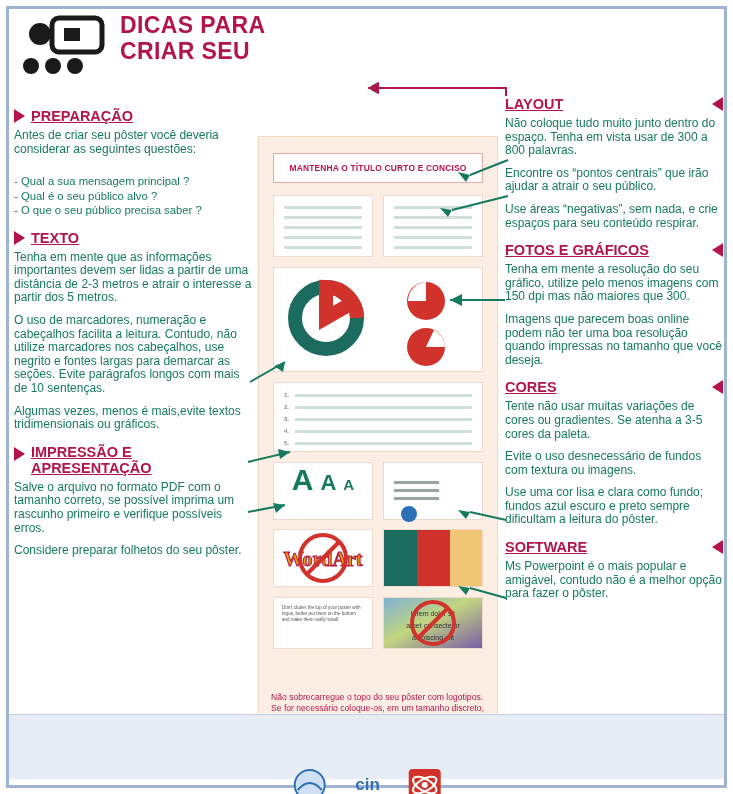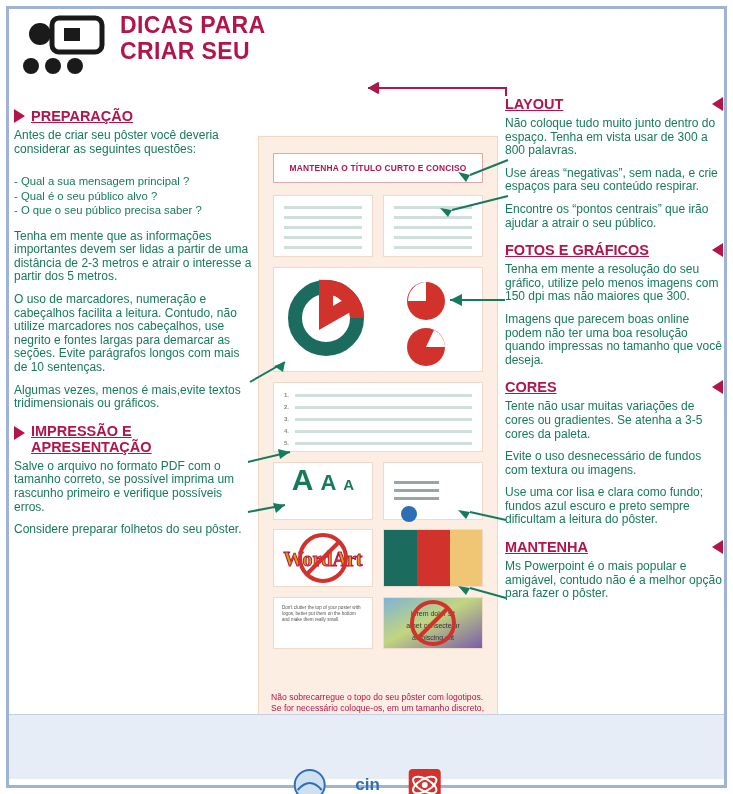--- a/index.html
+++ b/index.html
@@ -371,20 +371,24 @@
       </div>
       <p class="body tight">Antes de criar seu pôster você deveria considerar as seguintes questões:</p>
       <div class="qlist">
         <div>- Qual a sua mensagem principal ?</div>
         <div>- Qual é o seu público alvo ?</div>
         <div>- O que o seu público precisa saber ?</div>
       </div>
     </div>
 
     <div class="hblock">
+      <div class="section-head">
+        <span class="tri"></span>
+        <span>TEXTO</span>
+      </div>
       <p class="body">Tenha em mente que as informações importantes devem ser lidas a partir de uma distância de  2-3 metros e atrair o interesse a partir dos 5 metros.</p>
       <p class="body">O uso de marcadores, numeração e cabeçalhos facilita a leitura. Contudo, não utilize marcadores nos cabeçalhos, use negrito e fontes largas para demarcar as seções. Evite parágrafos longos com mais de 10 sentenças.</p>
       <p class="body">Algumas vezes, menos é mais,evite textos tridimensionais ou gráficos.</p>
     </div>
 
     <div>
       <div class="section-head" style="align-items:flex-start;">
         <span class="tri" style="margin-top:3px"></span>
         <span>
           <span style="display:block">IMPRESSÃO E</span>
@@ -397,22 +401,22 @@
   </div>
 
   <div class="col-right">
 
     <div class="hblock">
       <div class="section-head right">
         <span>LAYOUT</span>
         <span class="tri left"></span>
       </div>
       <p class="body">Não coloque tudo muito junto dentro do espaço. Tenha em vista usar de 300 a 800 palavras.</p>
+      <p class="body">Encontre  os “pontos centrais”  que irão ajudar a atrair o seu público.</p>
       <p class="body">Use áreas “negativas”, sem nada, e crie espaços para seu conteúdo respirar.</p>
-      <p class="body">Encontre  os “pontos centrais”  que irão ajudar a atrair o seu público.</p>
     </div>
 
     <div class="hblock">
       <div class="section-head right">
         <span>FOTOS E GRÁFICOS</span>
         <span class="tri left"></span>
       </div>
       <p class="body">Tenha em mente a resolução do seu gráfico, utilize pelo menos imagens com 150 dpi mas não maiores que 300.</p>
       <p class="body">Imagens que parecem boas online podem não ter uma boa resolução quando impressas no tamanho que você deseja.</p>
     </div>
@@ -422,21 +426,21 @@
         <span>CORES</span>
         <span class="tri left"></span>
       </div>
       <p class="body">Tente não usar muitas variações de cores ou gradientes. Se atenha a 3-5 cores da paleta.</p>
       <p class="body">Evite o uso desnecessário de fundos com textura ou  imagens.</p>
       <p class="body">Use uma cor lisa e clara como fundo; fundos azul escuro e preto sempre dificultam a leitura do pôster.</p>
     </div>
 
     <div>
       <div class="section-head right">
-        <span>MANTENHA</span>
+        <span>SOFTWARE</span>
         <span class="tri left"></span>
       </div>
       <p class="body">Ms Powerpoint é o mais popular e amigável, contudo não é a melhor opção para fazer o pôster.</p>
     </div>
   </div>
 
   <svg class="arrows" viewBox="0 0 733 794">
     <g stroke="#167a5c" stroke-width="2" fill="none">
       <path d="M506 96 L506 88 L368 88"></path>
       <path d="M508 160 L470 175"></path>

